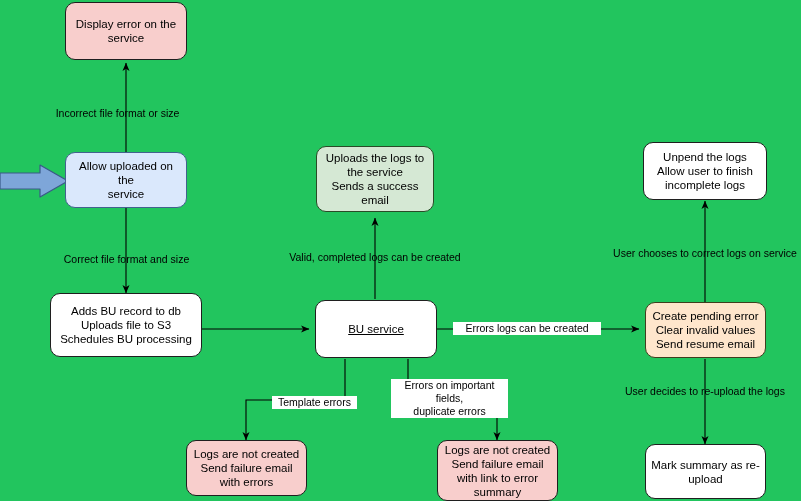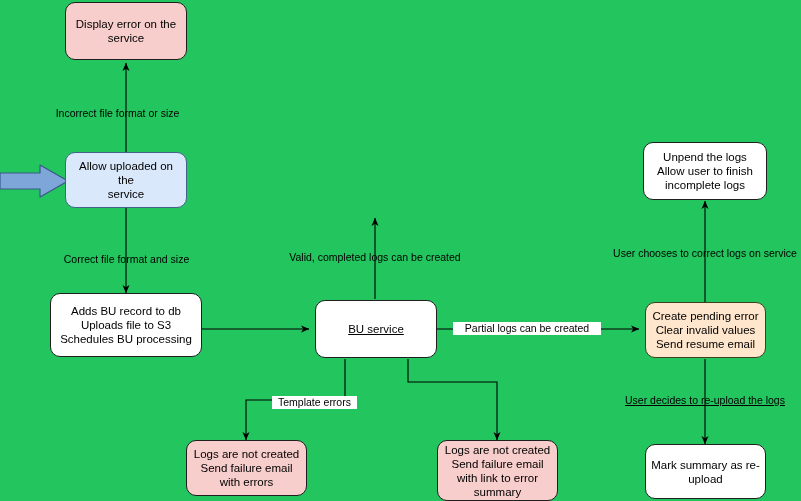--- a/index.html
+++ b/index.html
@@ -103,20 +103,24 @@
   <div class="node pink" style="left:65px; top:2px; width:122px; height:58px;">Display error on the
 service</div>
 
   <div class="node blue" style="left:65px; top:152px; width:122px; height:56px;">Allow uploaded on the
 service</div>
 
   <div class="node white" style="left:50px; top:293px; width:152px; height:64px;">Adds BU record to db
 Uploads file to S3
 Schedules BU processing</div>
 
+  <div class="node green" style="left:316px; top:146px; width:118px; height:66px;">Uploads the logs to
+the service
+Sends a success
+email</div>
 
   <div class="node white" style="left:315px; top:300px; width:122px; height:58px;text-decoration:underline;">BU service</div>
 
   <div class="node white" style="left:643px; top:142px; width:124px; height:58px;">Unpend the logs
 Allow user to finish
 incomplete logs</div>
 
   <div class="node yellow" style="left:645px; top:302px; width:121px; height:56px;">Create pending error
 Clear invalid values
 Send resume email</div>
@@ -132,22 +136,24 @@
 
   <div class="node white" style="left:645px; top:444px; width:121px; height:55px;">Mark summary as re-
 upload</div>
 
   <div class="edge-label" style="left:45px; top:107px; width:145px;">Incorrect file format or size</div>
 
   <div class="edge-label" style="left:54px; top:253px; width:145px;">Correct file format and size</div>
 
   <div class="edge-label" style="left:281px; top:251px; width:188px;">Valid, completed logs can be created</div>
 
-  <div class="edge-label" style="left:453px; top:322px; width:148px; background:#fff;">Partial logs can be created</div>
+  <div class="edge-label" style="left:453px; top:322px; width:148px; background:#fff;">Errors logs can be created</div>
 
   <div class="edge-label" style="left:606px; top:247px; width:198px;">User chooses to correct logs on service</div>
 
-  <div class="edge-label" style="left:614px; top:394px; width:182px;text-decoration:underline;">User decides to re-upload the logs</div>
+  <div class="edge-label" style="left:614px; top:385px; width:182px;">User decides to re-upload the logs</div>
 
   <div class="edge-label" style="left:272px; top:396px; width:85px; background:#fff;">Template errors</div>
 
+  <div class="edge-label" style="left:391px; top:379px; width:117px; background:#fff;">Errors on important fields,
+duplicate errors</div>
 
 </div>
 
 </body></html>

